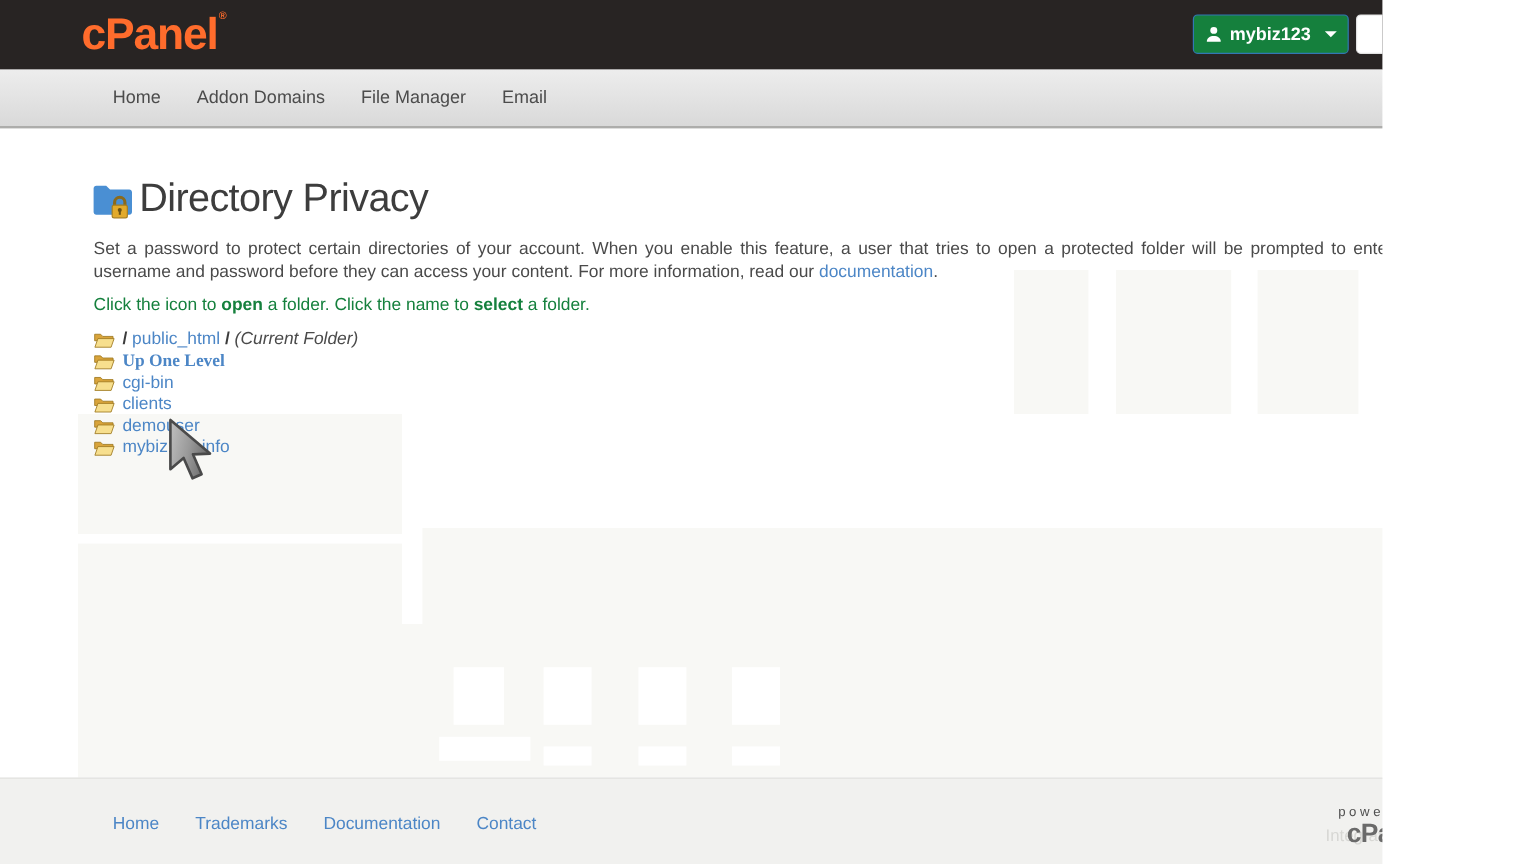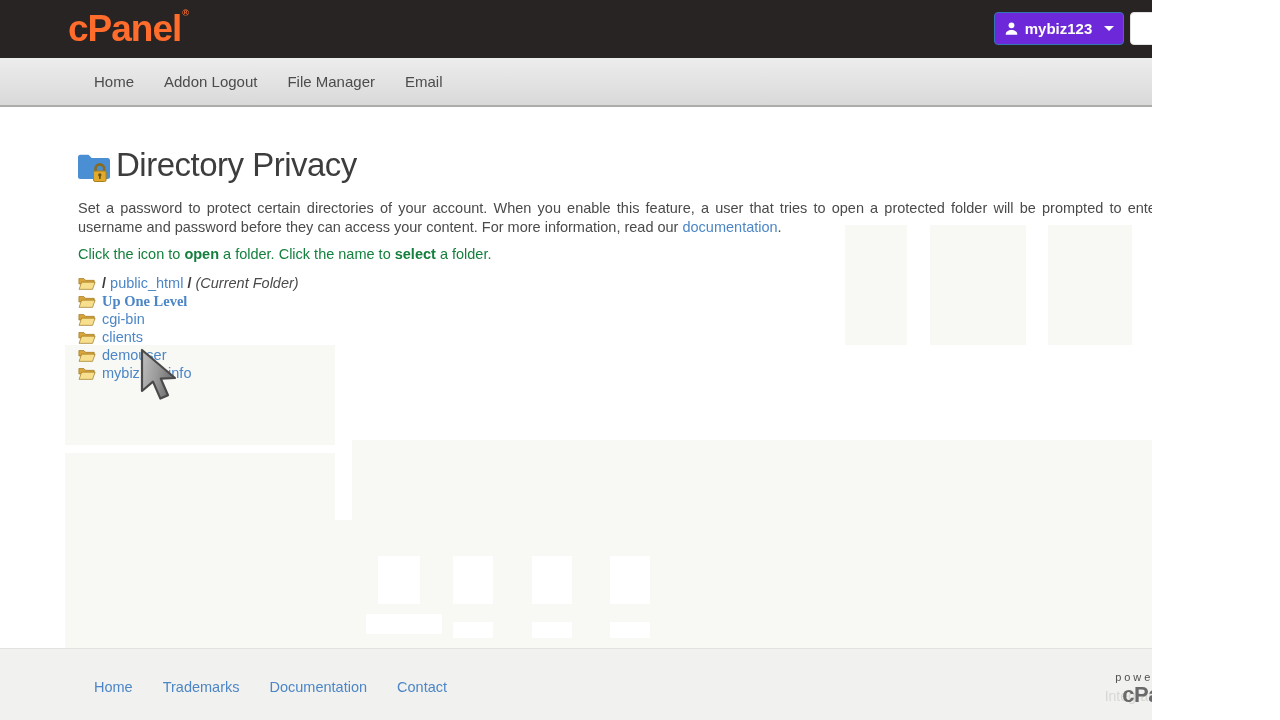--- a/index.html
+++ b/index.html
@@ -7,21 +7,21 @@
   body { font-family: "Liberation Sans", sans-serif; background: #fff; }
   #screen { position: relative; width: 1152px; height: 720px; background: #fff; overflow: hidden; }
 
   
   .topbar { position: absolute; left: 0; top: 0; width: 1280px; height: 58px; background: #282423; }
   .logo { position: absolute; left: 68px; top: 6px; font-size: 37px; font-weight: bold; letter-spacing: -1px;
           color: #ff6c2c; line-height: 46px; }
   .logo .reg { font-size: 9px; vertical-align: top; line-height: 14px; margin-left: 1px; }
   .topbar-buttons { position: absolute; right: 63px; top: 12px; display: flex; gap: 6px; }
   .btn { height: 33px; border-radius: 4px; display: flex; align-items: center; font-size: 15px; cursor: pointer; }
-  .btn-user { background: #6d28d9; border: 1px solid #3277b3; color: #fff; padding: 0 0; width: 130px; justify-content: center; }
+  .btn-user { background: #15803d; border: 1px solid #3277b3; color: #fff; padding: 0 0; width: 130px; justify-content: center; }
   .btn-user .label { margin: 0 8px 0 6px; font-weight: bold; }
   .caret { width: 0; height: 0; border-left: 5px solid transparent; border-right: 5px solid transparent;
            border-top: 5px solid #fff; margin-left: 4px; }
   .btn-logout { background: #fff; border: 1px solid #e2e2e2; color: #2f2f2f; padding: 0 30px; width: 87px; justify-content: center; }
   .btn-logout .label { margin-left: 7px; }
 
   
   .navbar { position: absolute; left: 0; top: 58px; width: 1280px; height: 49px;
             background: linear-gradient(#ededed, #d9d9d9); border-bottom: 2px solid #adadab;
             display: flex; align-items: center; padding-left: 79px; }
@@ -82,21 +82,21 @@
           <path d="M9 2.5 H3.5 v11 H9" stroke="#2f2f2f" stroke-width="2" fill="none"></path>
           <path d="M7.5 8 h5.2 M10.5 4.8 L13.8 8 l-3.3 3.2" stroke="#2f2f2f" stroke-width="2" fill="none"></path>
         </svg>
         <span class="label">Logout</span>
       </div>
     </div>
   </div>
 
   <div class="navbar">
     <div class="nav-item">Home</div>
-    <div class="nav-item">Addon Logout</div>
+    <div class="nav-item">Addon Domains</div>
     <div class="nav-item">File Manager</div>
     <div class="nav-item">Email</div>
   </div>
 
   <div class="ghost" style="left:845px;top:225px;width:62px;height:120px"></div>
   <div class="ghost" style="left:930px;top:225px;width:96px;height:120px"></div>
   <div class="ghost" style="left:1048px;top:225px;width:84px;height:120px"></div>
   <div class="ghost" style="left:65px;top:345px;width:270px;height:100px"></div>
   <div class="ghost" style="left:65px;top:453px;width:270px;height:67px"></div>
   <div class="ghost" style="left:352px;top:440px;width:863px;height:80px"></div>

